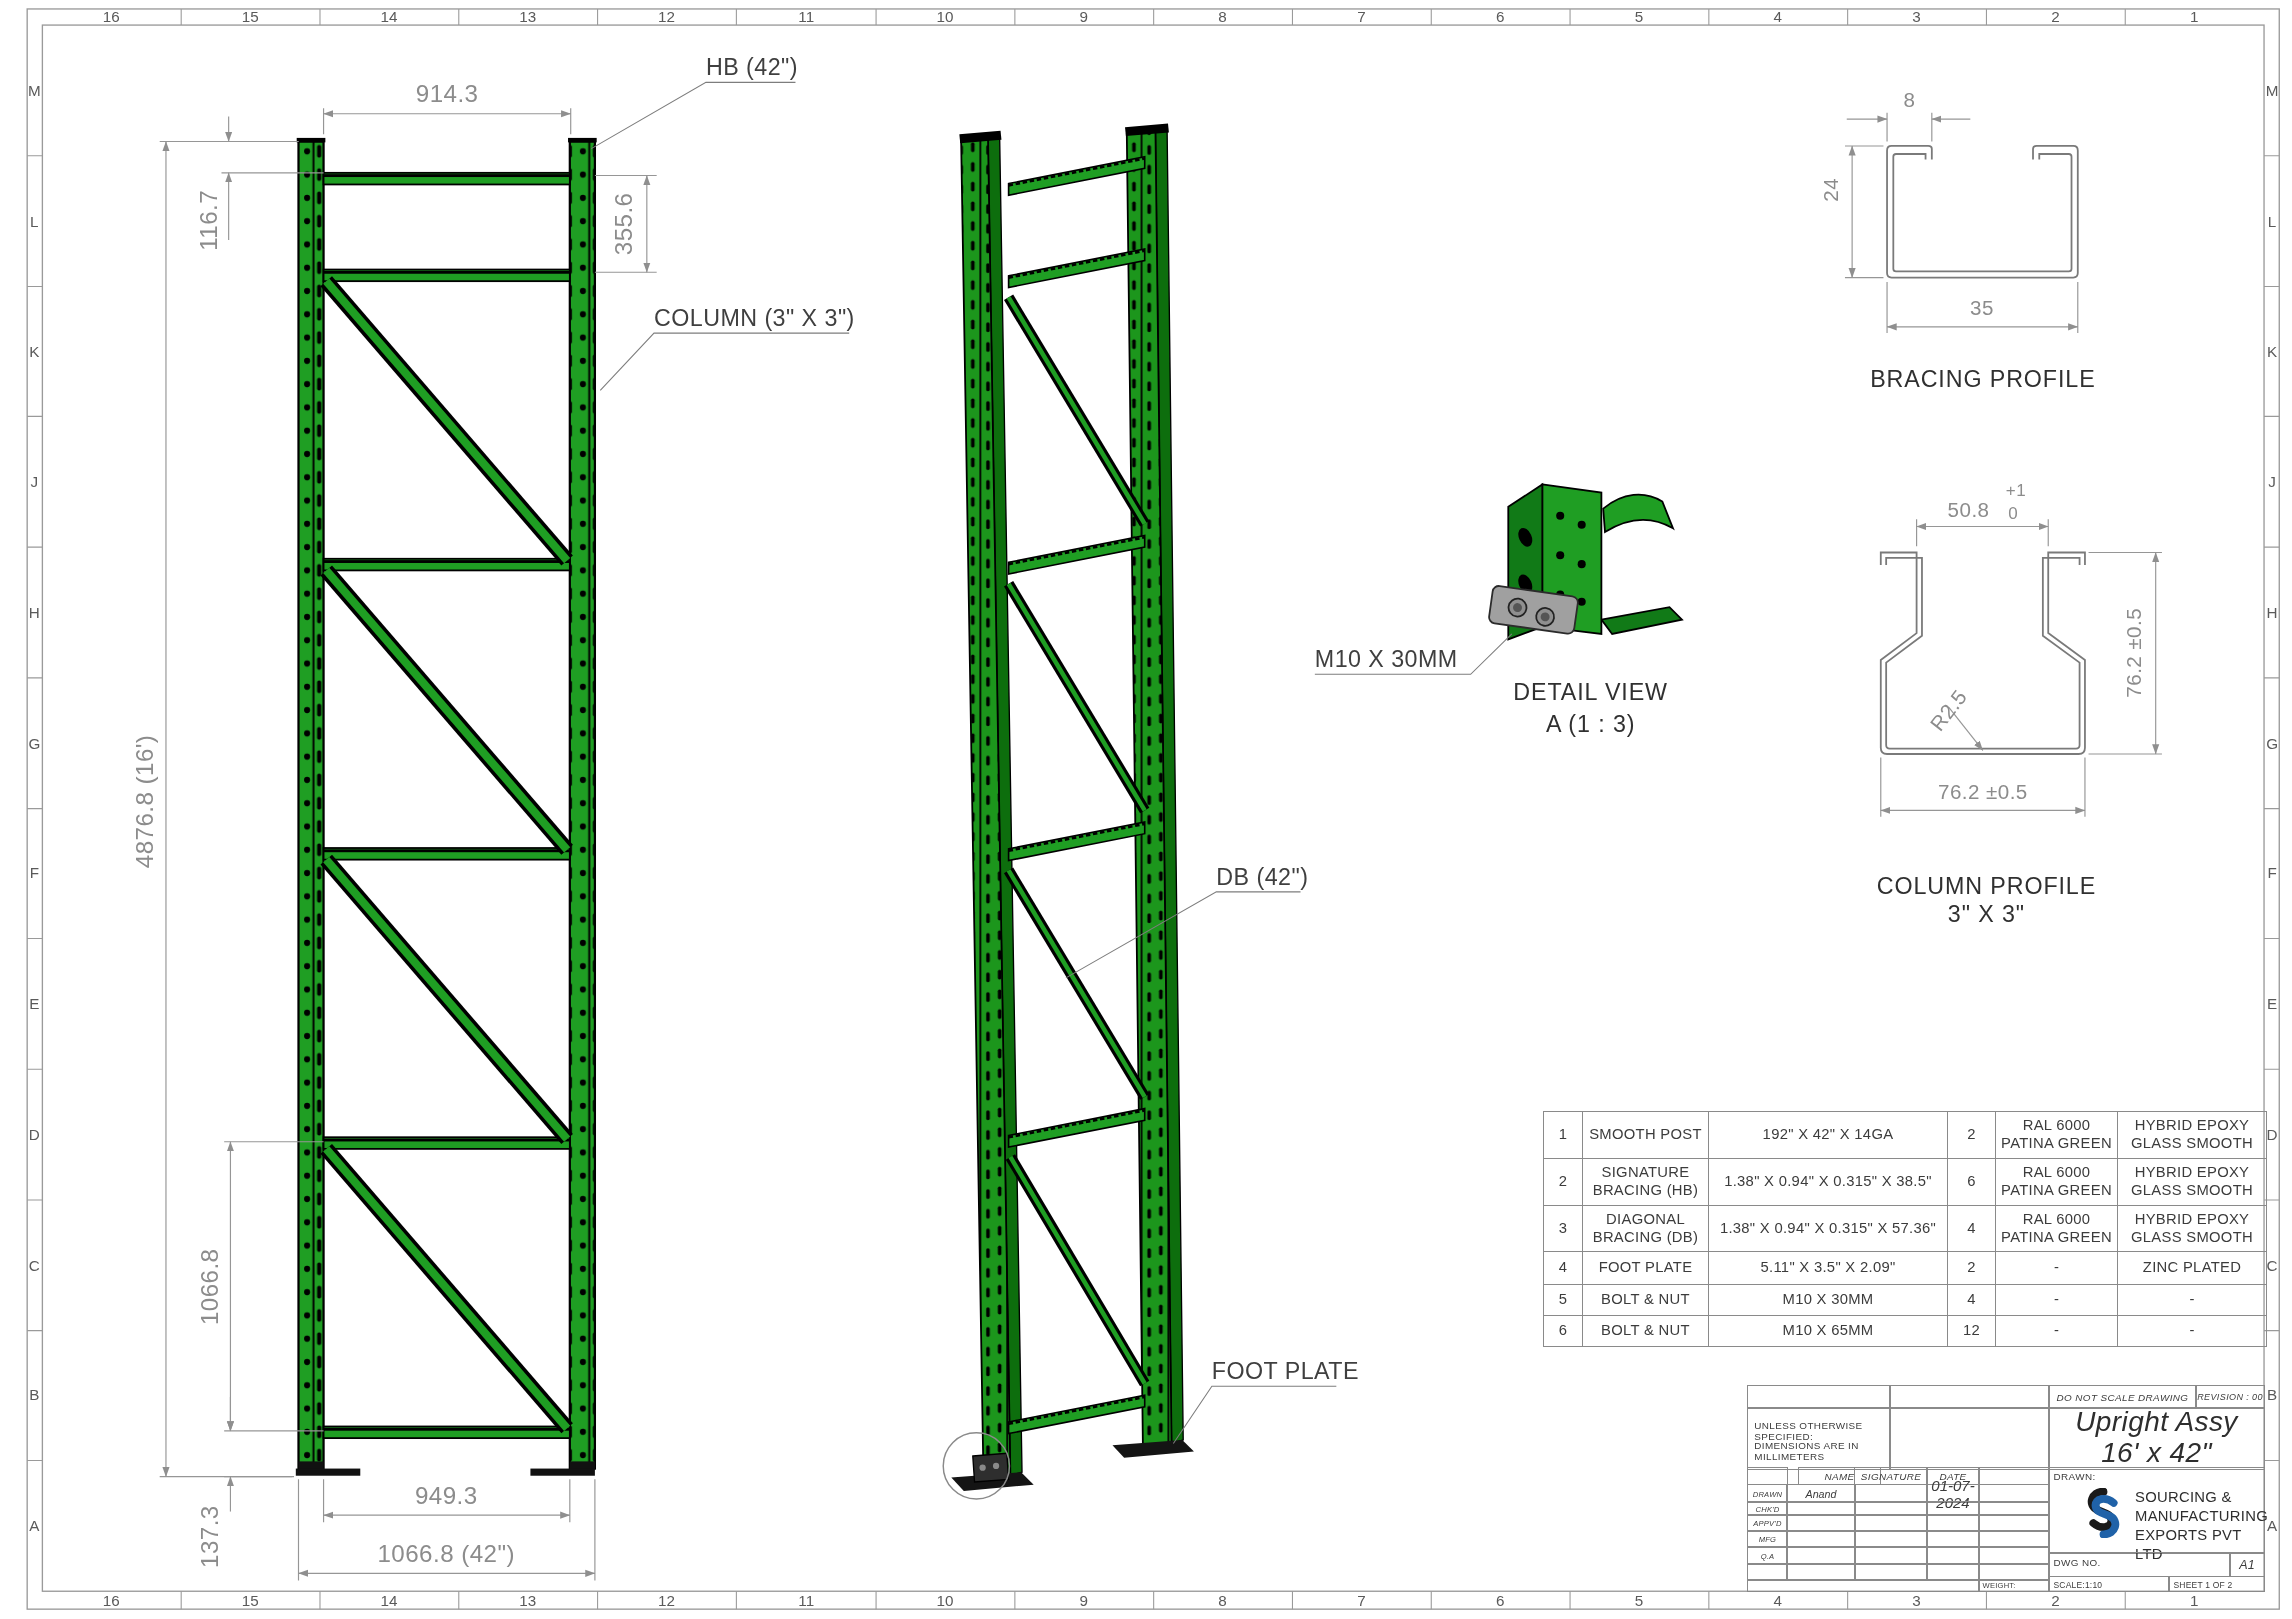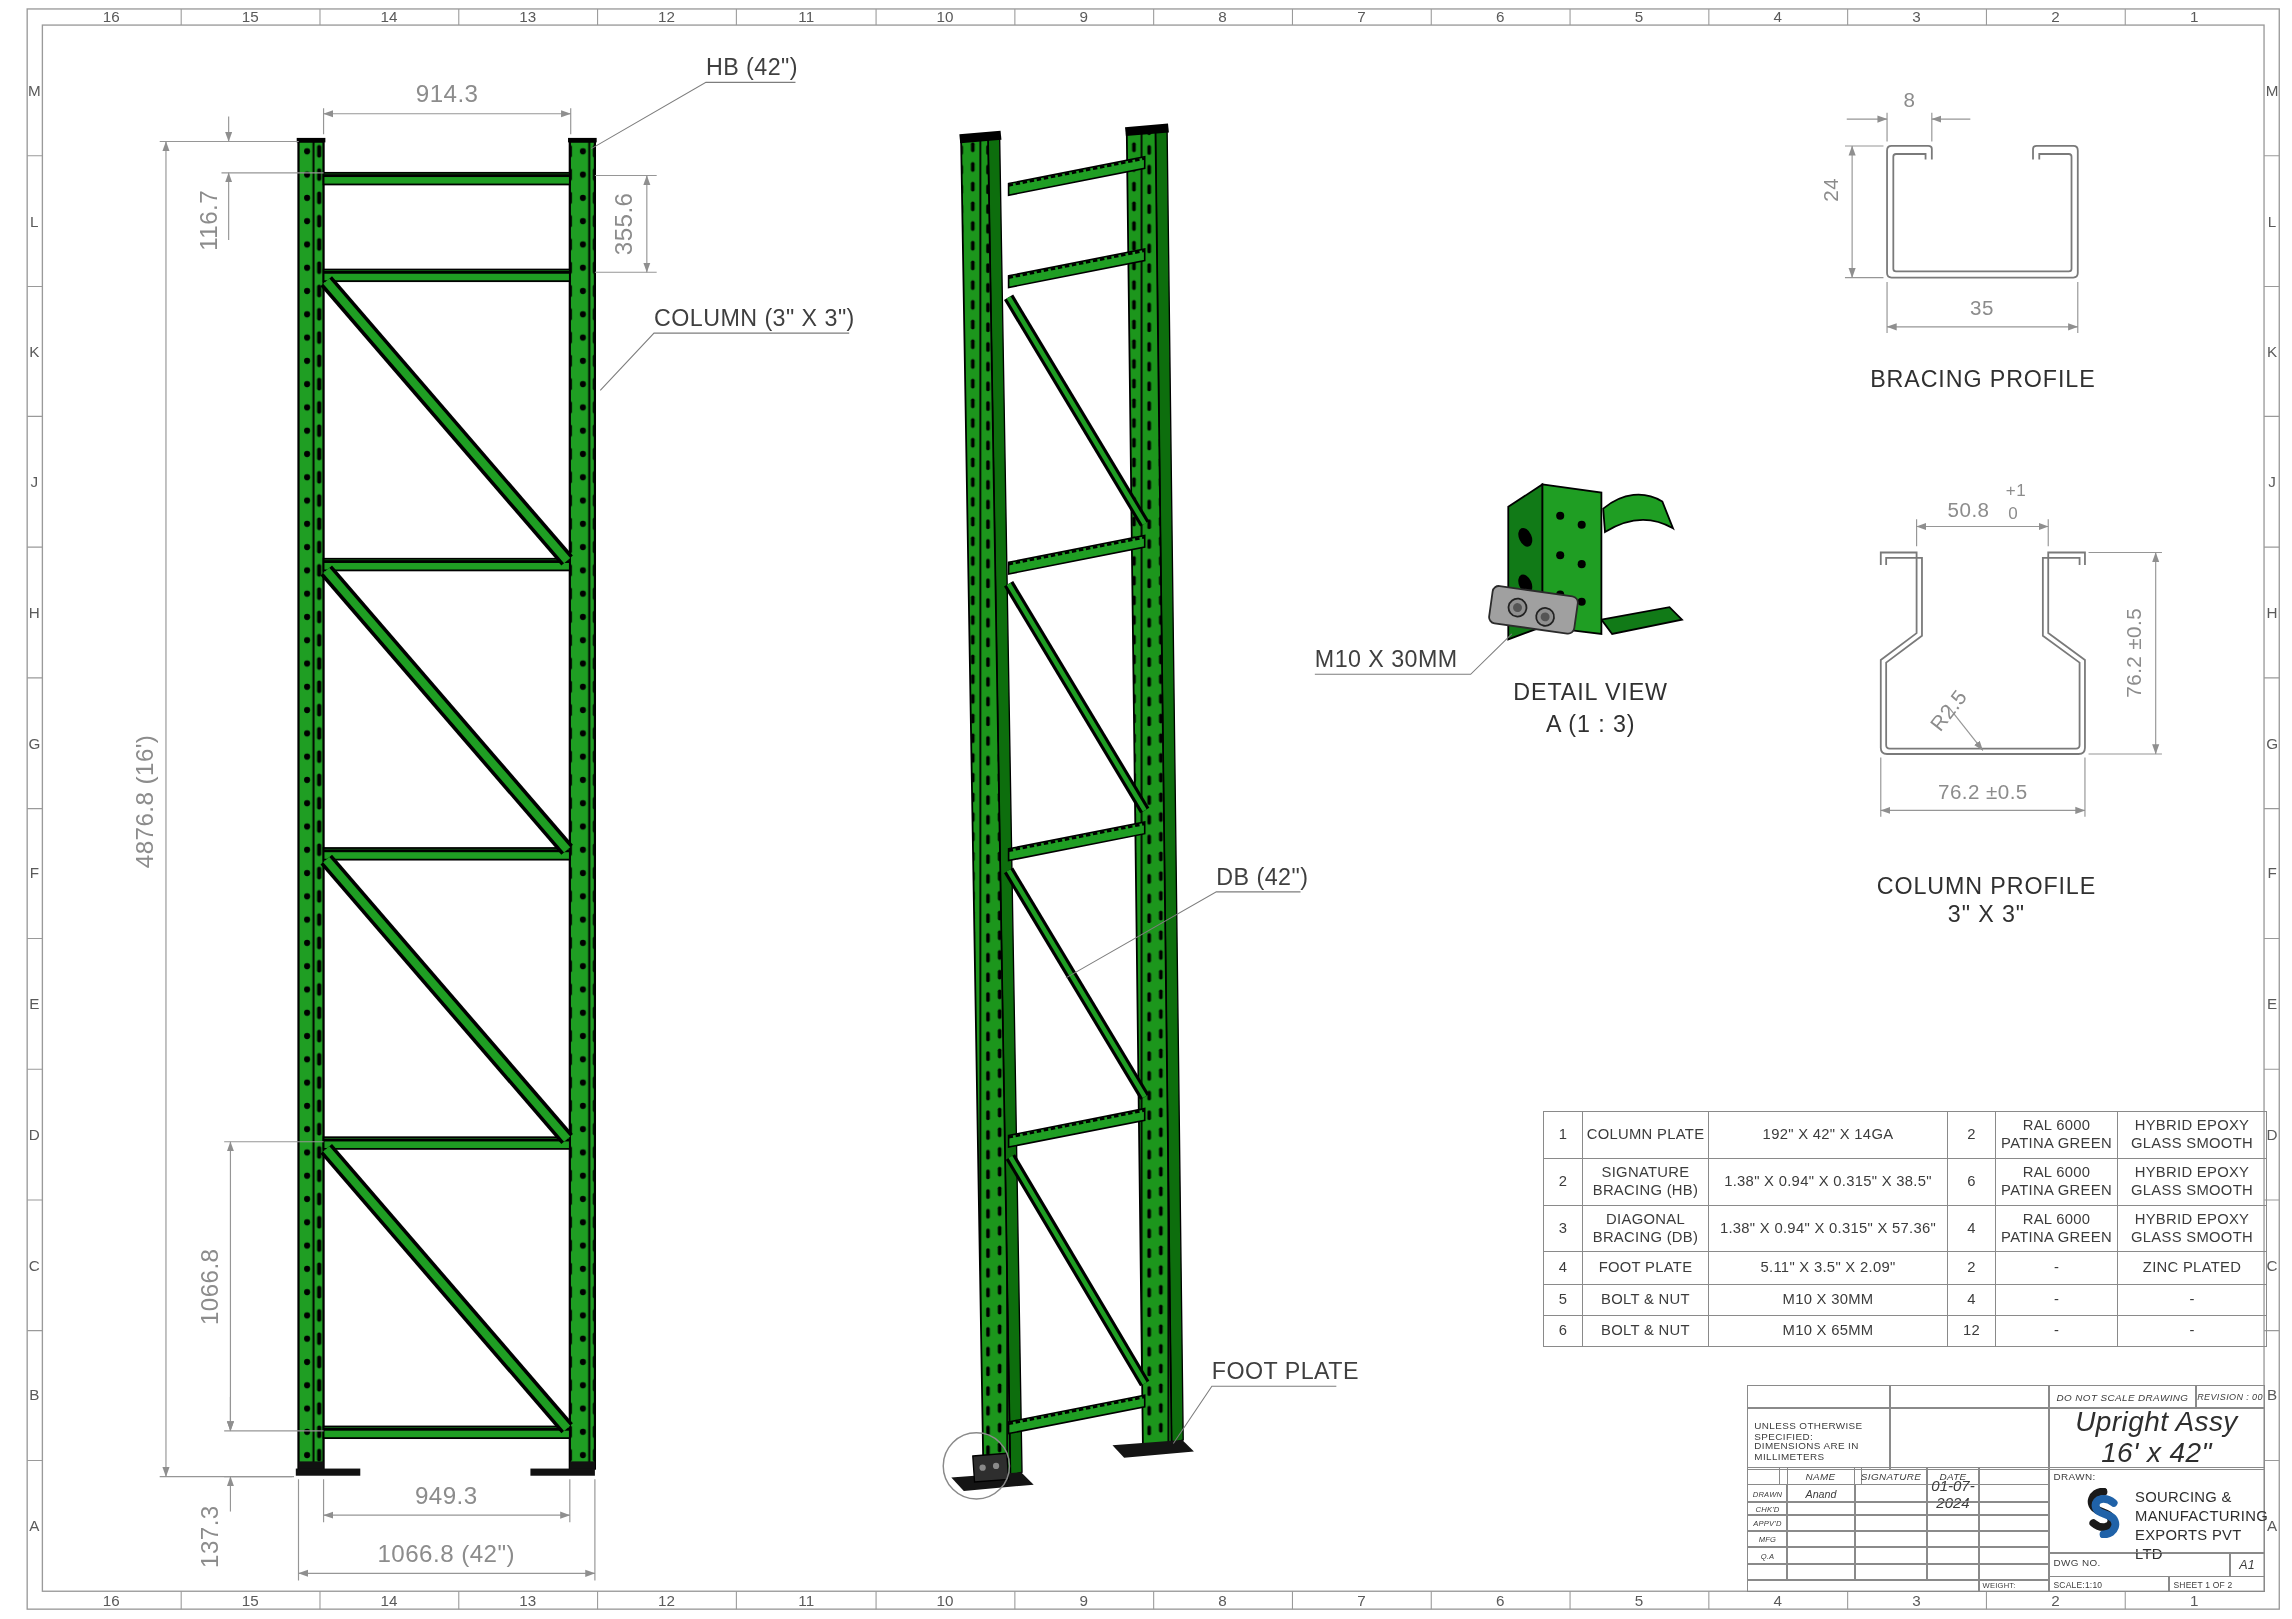--- a/index.html
+++ b/index.html
@@ -354,21 +354,21 @@
         <col style="width:39px">
         <col style="width:126px">
         <col style="width:239px">
         <col style="width:48px">
         <col style="width:122px">
         <col style="width:149px">
       </colgroup>
     <tbody>
     <tr style="height:47px">
           <td>1</td>
-          <td>COLUMN PLATE</td>
+          <td>SMOOTH POST</td>
           <td>192" X 42" X 14GA</td>
           <td>2</td>
           <td>RAL 6000
 PATINA GREEN</td>
           <td>HYBRID EPOXY
 GLASS SMOOTH</td>
         </tr>
     <tr style="height:47px">
           <td>2</td>
           <td>SIGNATURE
@@ -432,21 +432,21 @@
     <div class="tbc" style="left:0;top:21.5px;width:142px;height:61px">
       <div class="small" style="position:absolute;left:6.3px;top:12.5px">UNLESS OTHERWISE SPECIFIED:</div>
       <div class="small" style="position:absolute;left:6.3px;top:32px">DIMENSIONS ARE IN MILLIMETERS</div>
     </div>
     <div class="tbc" style="left:142px;top:21.5px;width:159px;height:61px"></div>
     <div class="tbc" style="left:301px;top:21.5px;width:215px;height:61px">
       <div class="cc bigtitle"><span>Upright Assy</span><br><span>16' x 42"</span></div>
     </div>
 
     <div class="tbc" style="left:0;top:82px;width:39px;height:16px"></div>
-    <div class="tbc small" style="left:32px;top:82px;width:81px;height:16px">
+    <div class="tbc small" style="left:51px;top:82px;width:81px;height:16px">
         <div class="cc">NAME</div>
       </div>
     <div class="tbc small" style="left:107px;top:82px;width:72px;height:16px">
         <div class="cc">SIGNATURE</div>
       </div>
     <div class="tbc small" style="left:179px;top:82px;width:52px;height:16px">
         <div class="cc">DATE</div>
       </div>
     <div class="tbc" style="left:231px;top:82px;width:70px;height:16px"></div>
 

